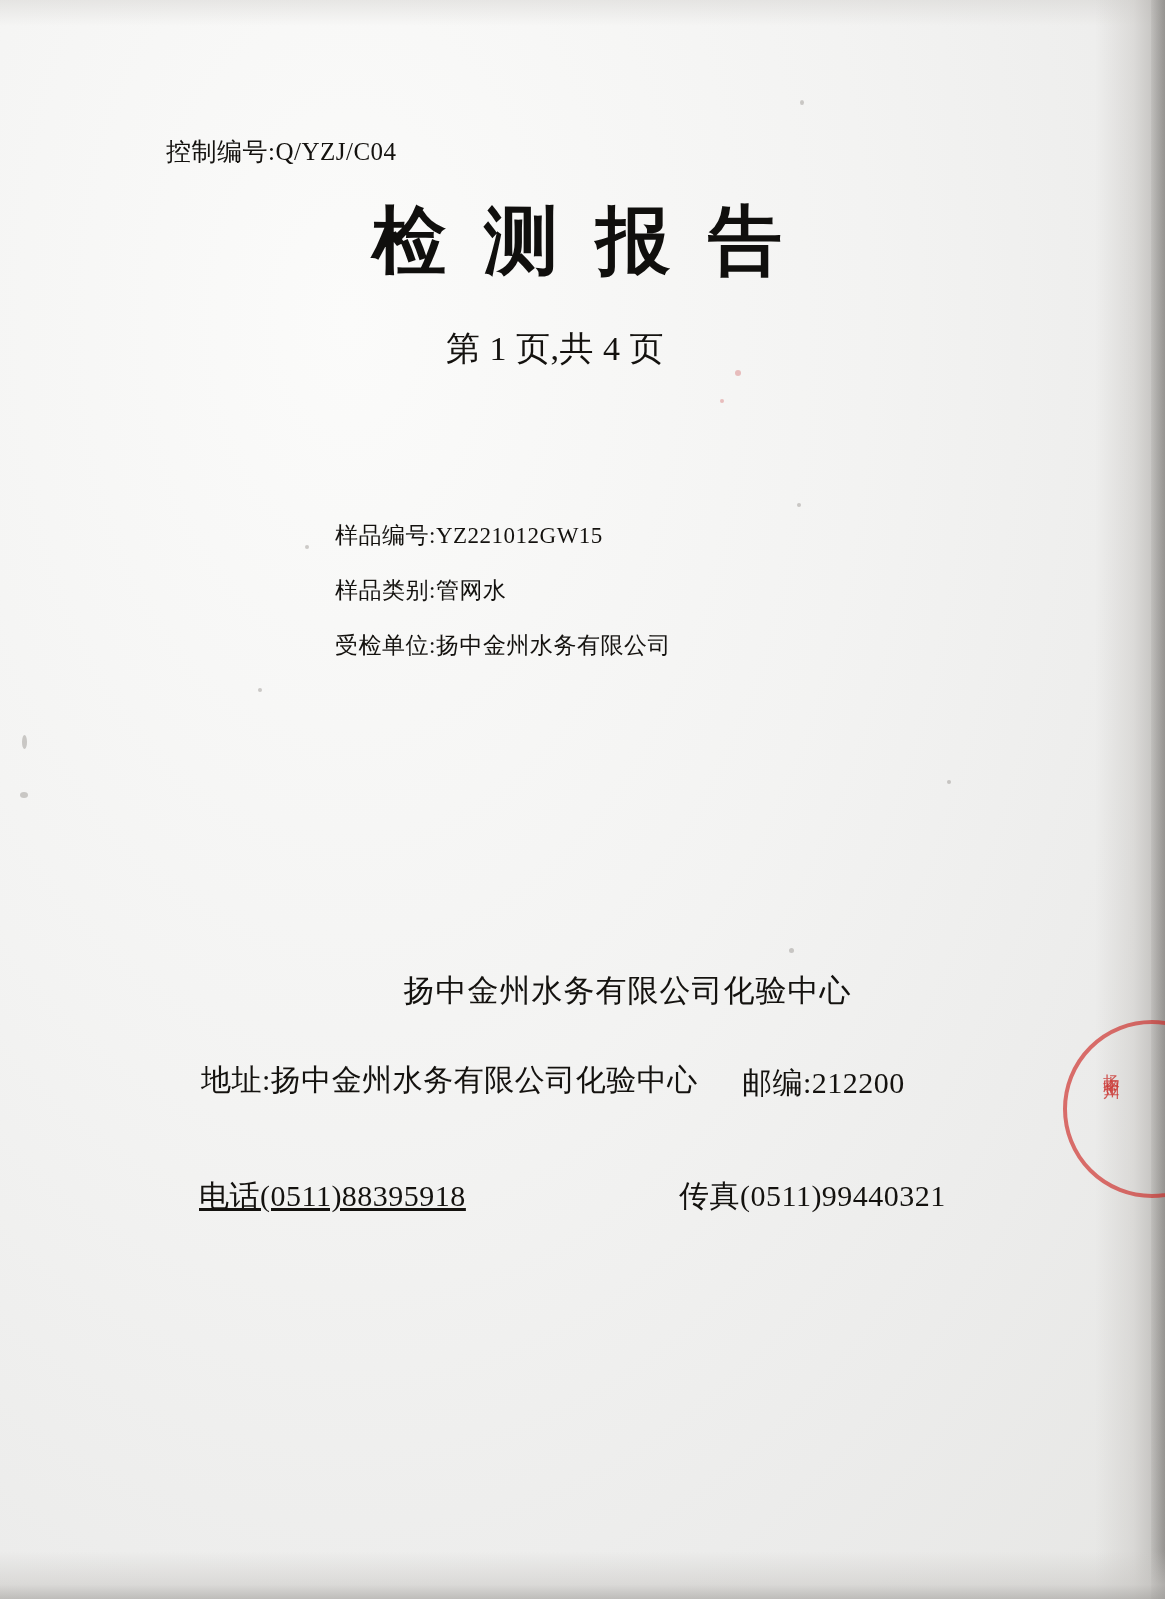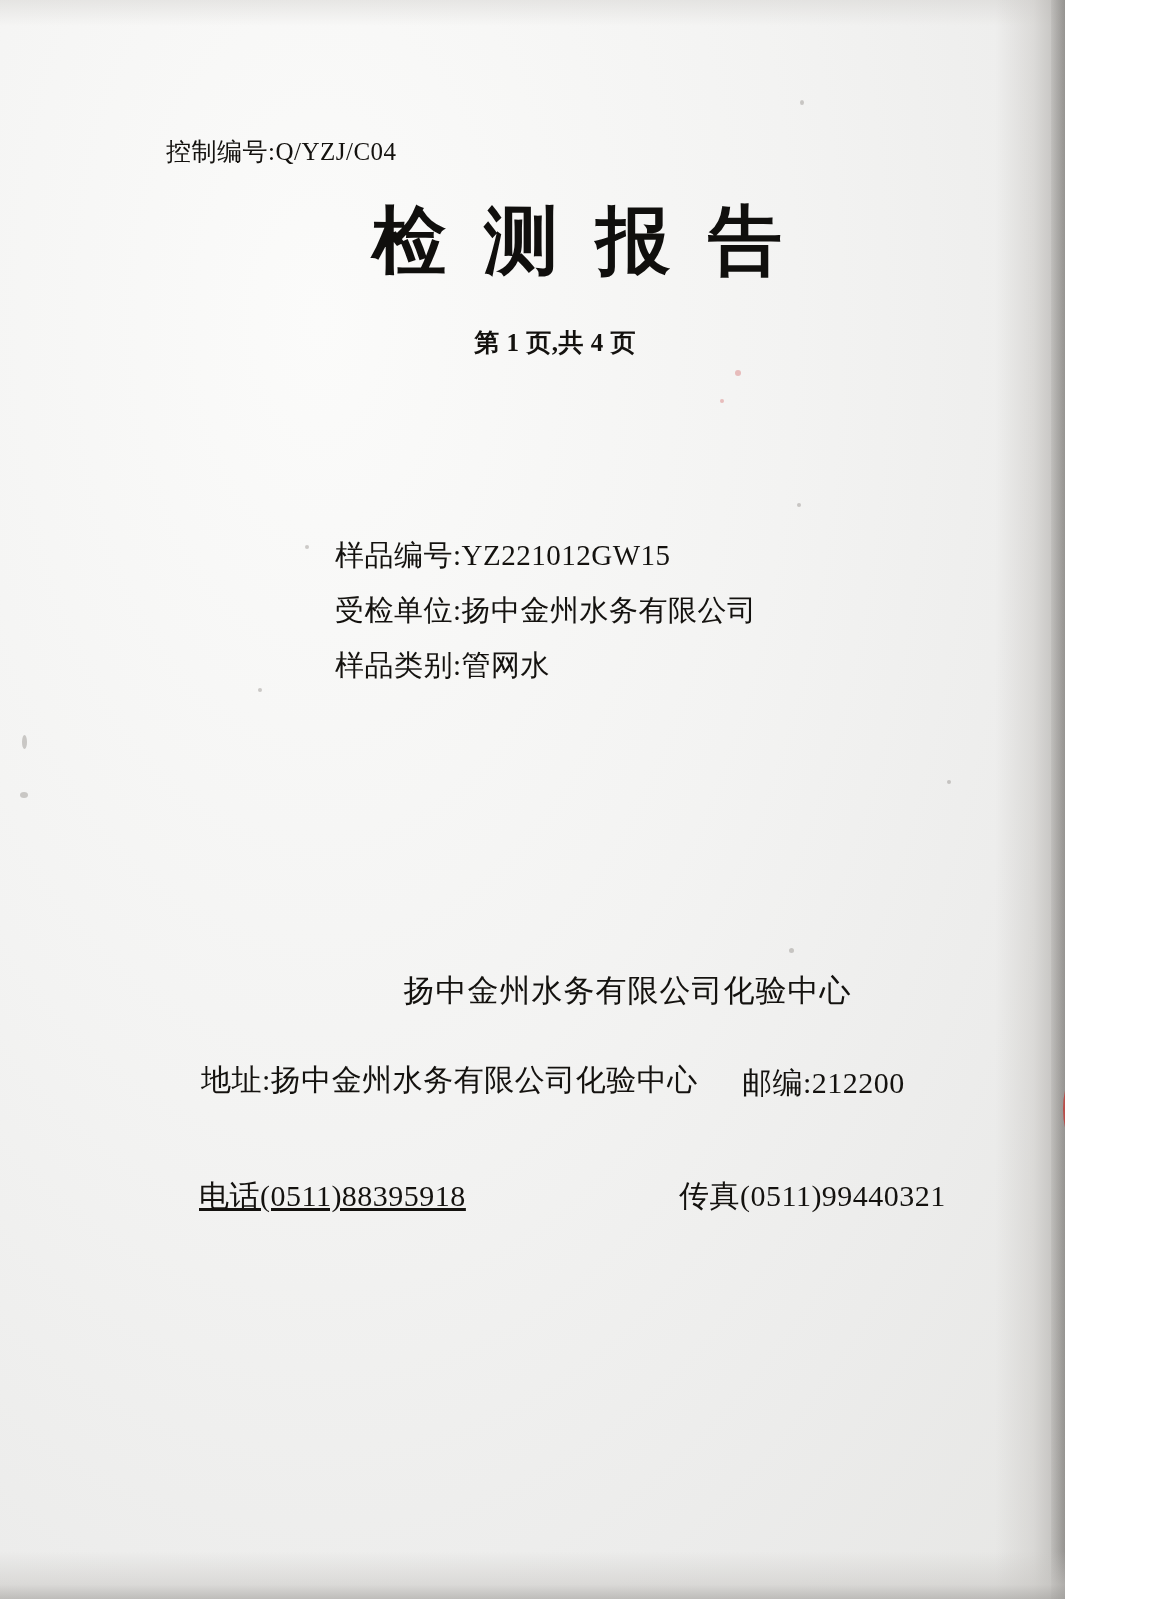--- a/index.html
+++ b/index.html
@@ -5,21 +5,21 @@
   html, body {
     margin: 0;
     padding: 0;
     background: #ffffff;
   }
   body {
     font-family: "Liberation Serif", "DejaVu Serif", serif;
   }
   .page {
     position: relative;
-    width: 1065px;
+    width: 1165px;
     height: 1599px;
     overflow: hidden;
     background: #f4f3f1;
   }
   
   .paper {
     position: absolute;
     inset: 0;
     background:
       radial-gradient(ellipse at 30% 20%, #fbfbfa 0%, #f3f3f2 45%, #ececeb 75%, #e6e6e4 100%),
@@ -83,29 +83,28 @@
     font-family: "Liberation Serif", "DejaVu Serif", serif;
     color: #100f0d;
     padding-left: 27px;
   }
   .page-count {
     position: absolute;
     left: 0;
     top: 326px;
     width: 1110px;
     text-align: center;
-    font-size: 25px;
-    letter-spacing: 0.5px;
-    font-weight: bold;
+    font-size: 34px;
+    letter-spacing: 0.5px;
   }
   .meta {
     position: absolute;
     left: 335px;
-    top: 528px;
-    font-size: 29px;
+    top: 508px;
+    font-size: 23px;
     line-height: 55px;
     letter-spacing: 0.5px;
   }
   .meta div { white-space: nowrap; }
   .org {
     position: absolute;
     left: 0;
     top: 970px;
     width: 1165px;
     text-align: center;
@@ -222,22 +221,22 @@
   <div class="content">
 
     <div class="control-no">控制编号:Q/YZJ/C04</div>
 
     <div class="main-title">检测报告</div>
 
     <div class="page-count">第 1 页,共 4 页</div>
 
     <div class="meta">
       <div>样品编号:YZ221012GW15</div>
+      <div>样品类别:管网水</div>
       <div>受检单位:扬中金州水务有限公司</div>
-      <div>样品类别:管网水</div>
     </div>
 
     <div class="org">扬中金州水务有限公司化验中心</div>
 
     <div class="addr-row">
       <span class="addr">地址:扬中金州水务有限公司化验中心</span>
       <span class="zip">邮编:212200</span>
     </div>
 
     <div class="tel-row">

